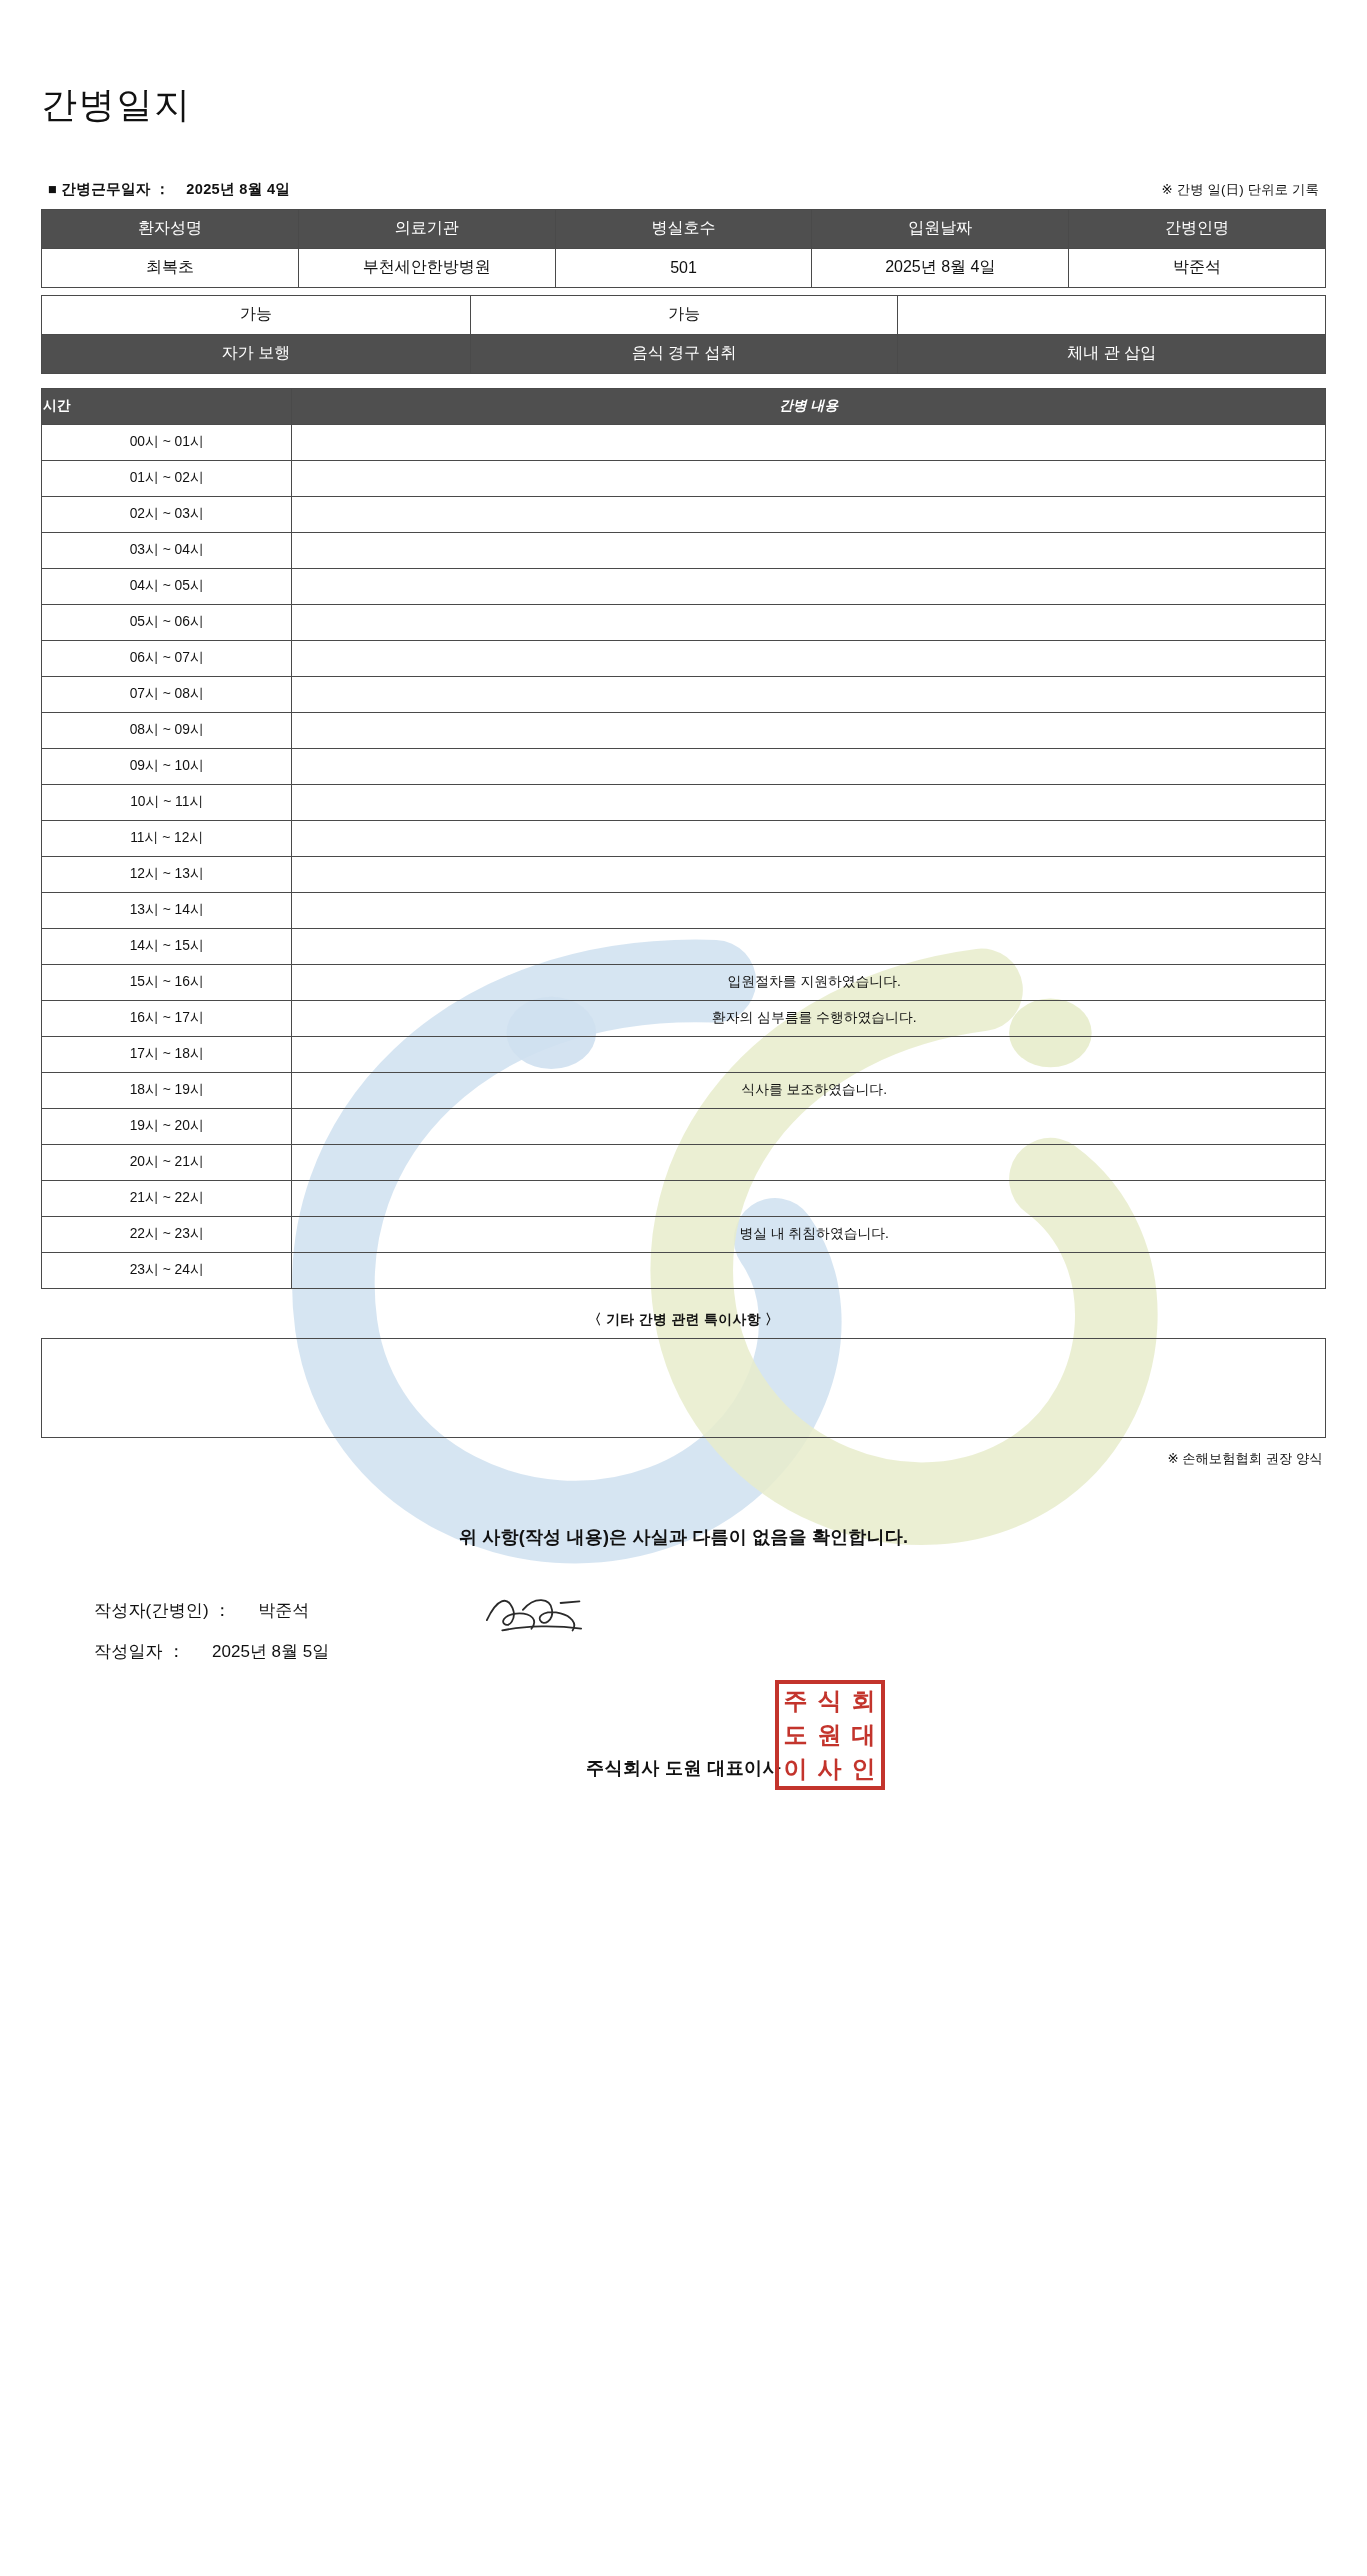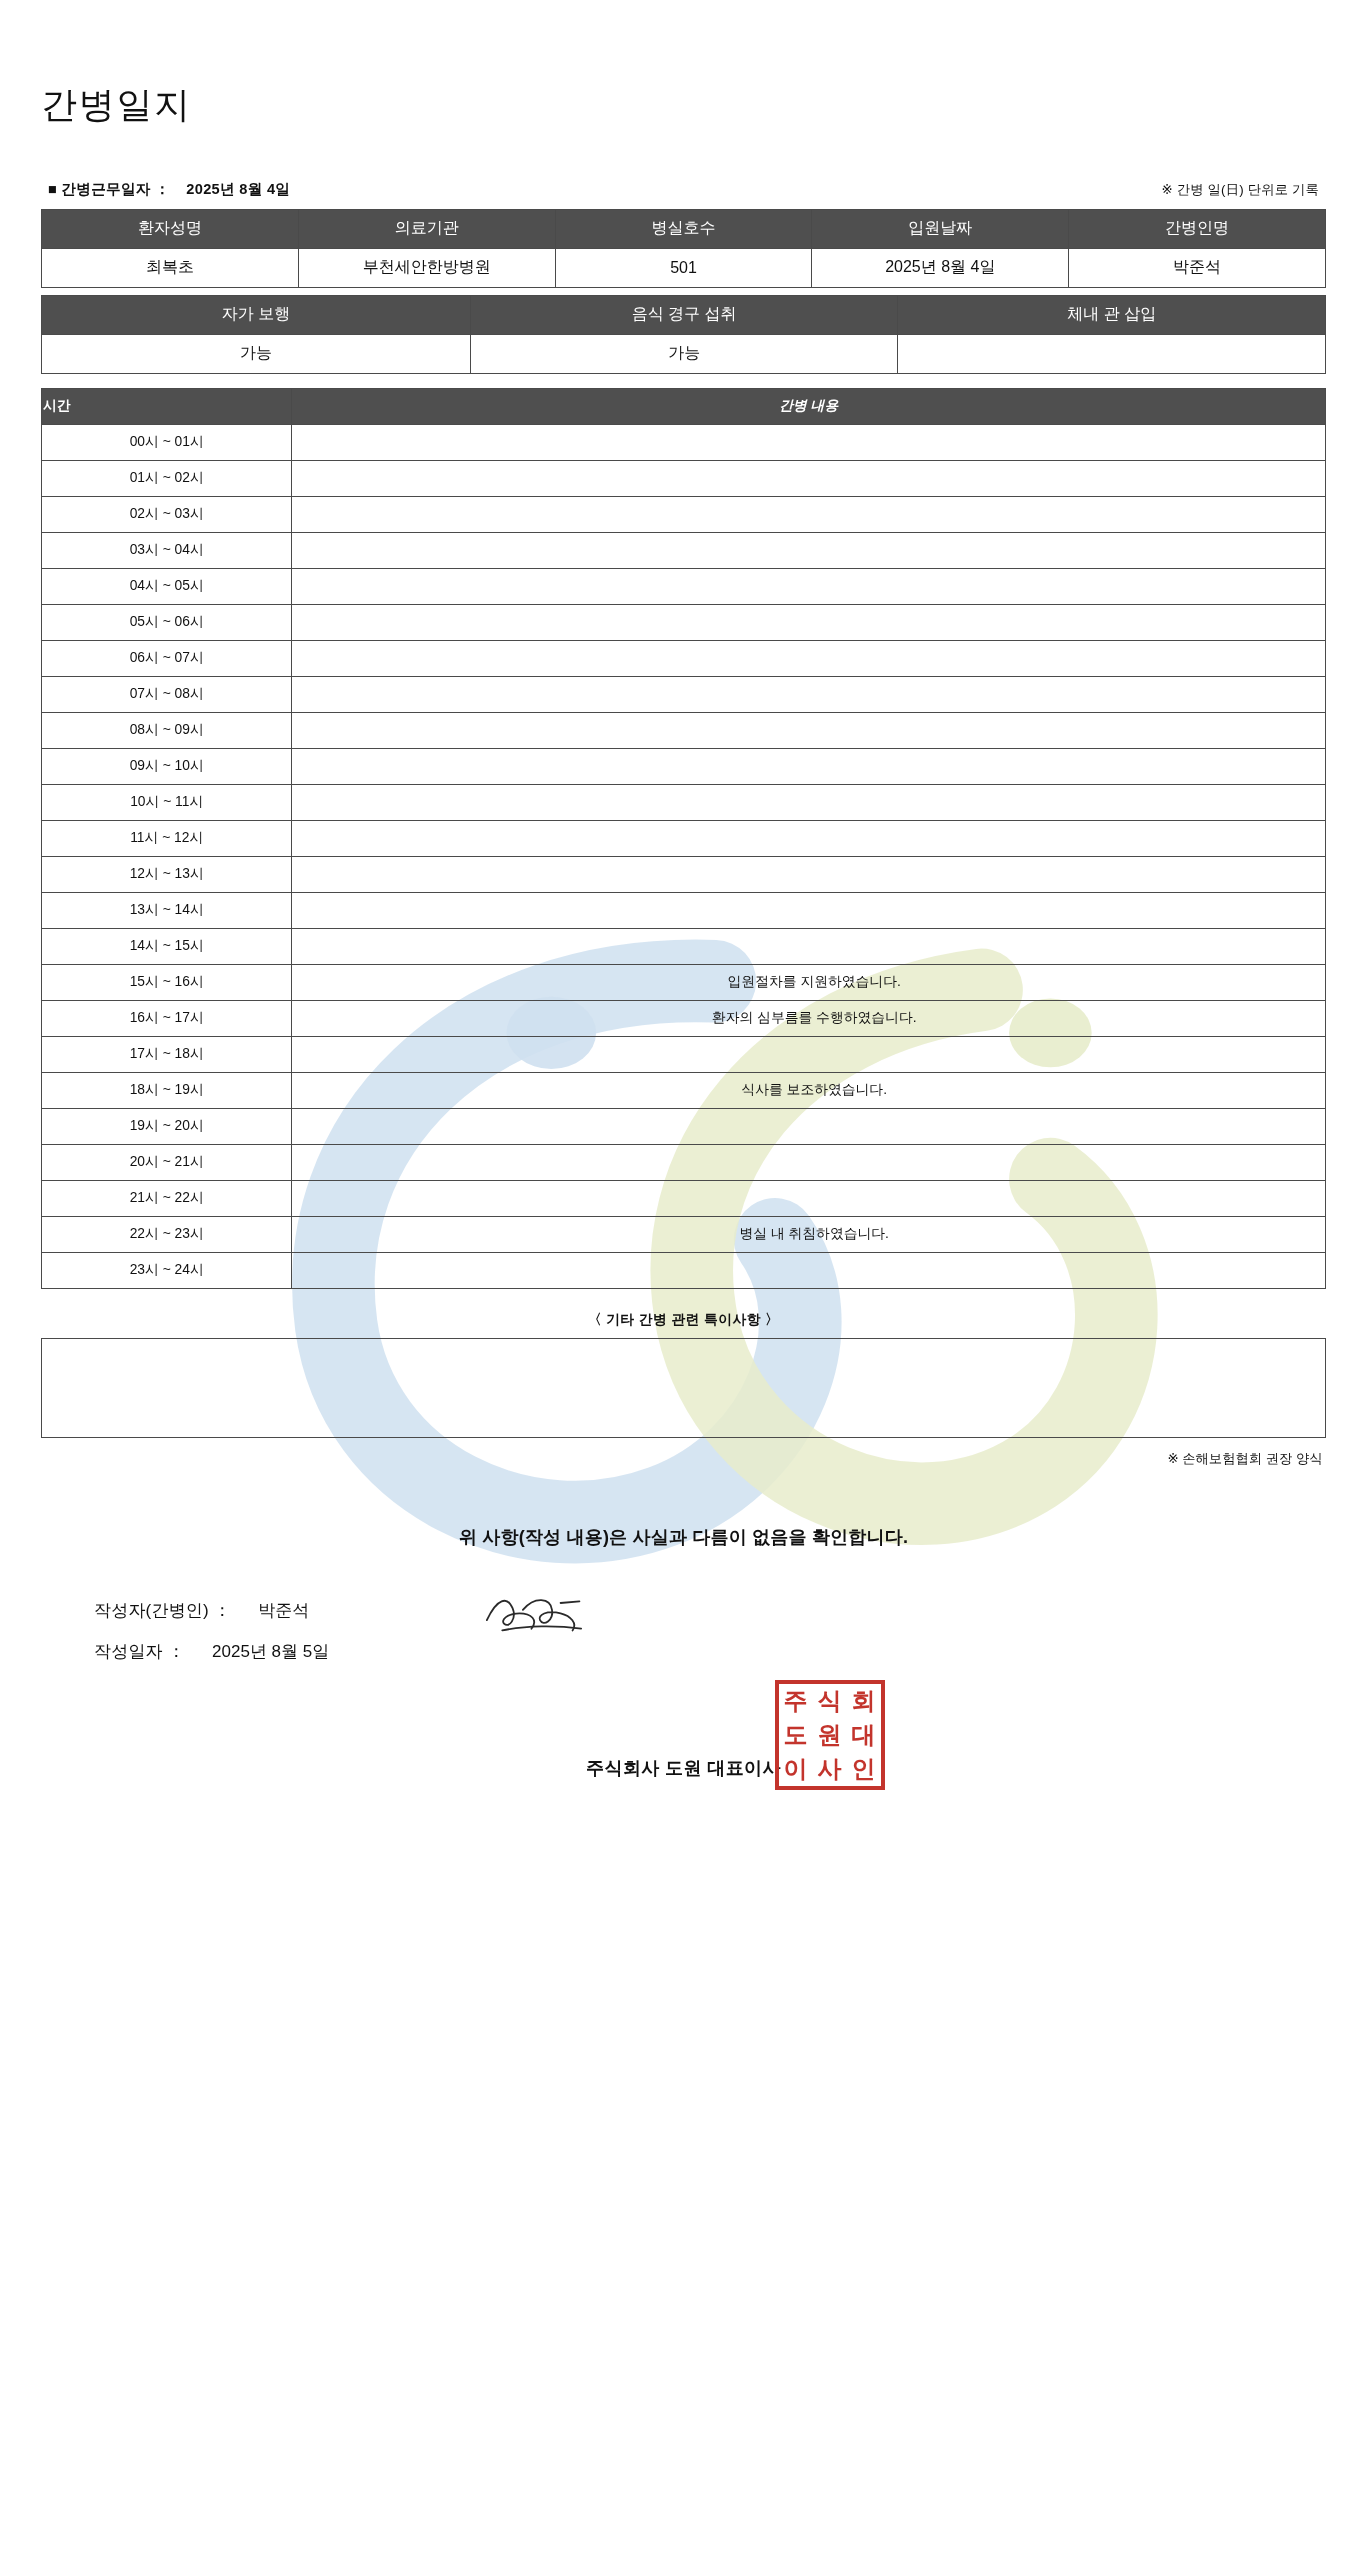--- a/index.html
+++ b/index.html
@@ -243,28 +243,28 @@
     <div style="height:6.9px;"></div>
 
     <table class="grid">
       <colgroup>
         <col style="width:33.4%">
         <col style="width:33.3%">
         <col style="width:33.3%">
       </colgroup>
       <tbody>
         <tr>
+          <td>가능</td>
+          <td>가능</td>
+          <td></td>
+        </tr>
+        <tr>
           <td class="hdr">자가 보행</td>
           <td class="hdr">음식 경구 섭취</td>
           <td class="hdr">체내 관 삽입</td>
-        </tr>
-        <tr>
-          <td>가능</td>
-          <td>가능</td>
-          <td></td>
         </tr>
       </tbody>
     </table>
 
     <div style="height:6.9px;"></div>
 
     <table class="timetable">
       <colgroup>
         <col style="width:19.5%">
         <col style="width:80.5%">

